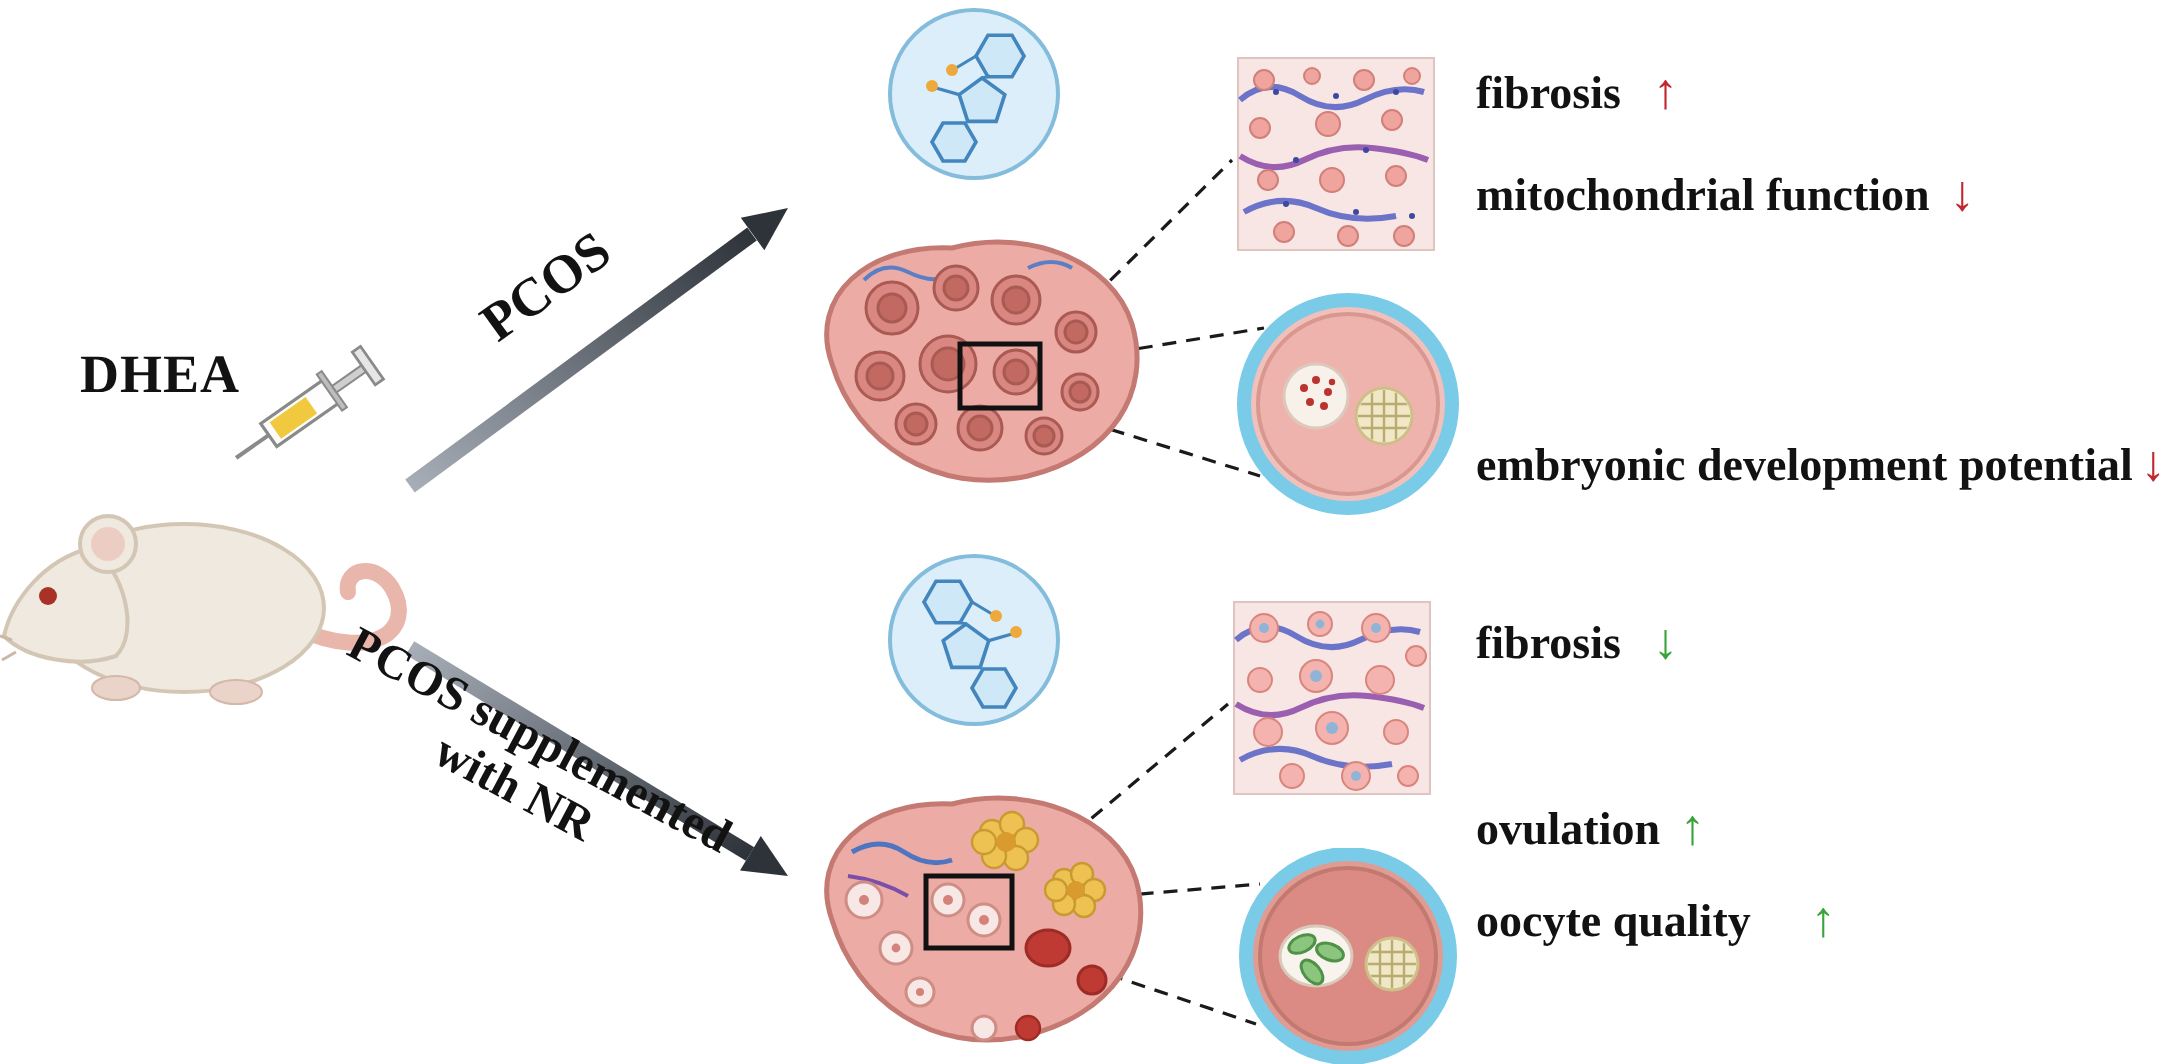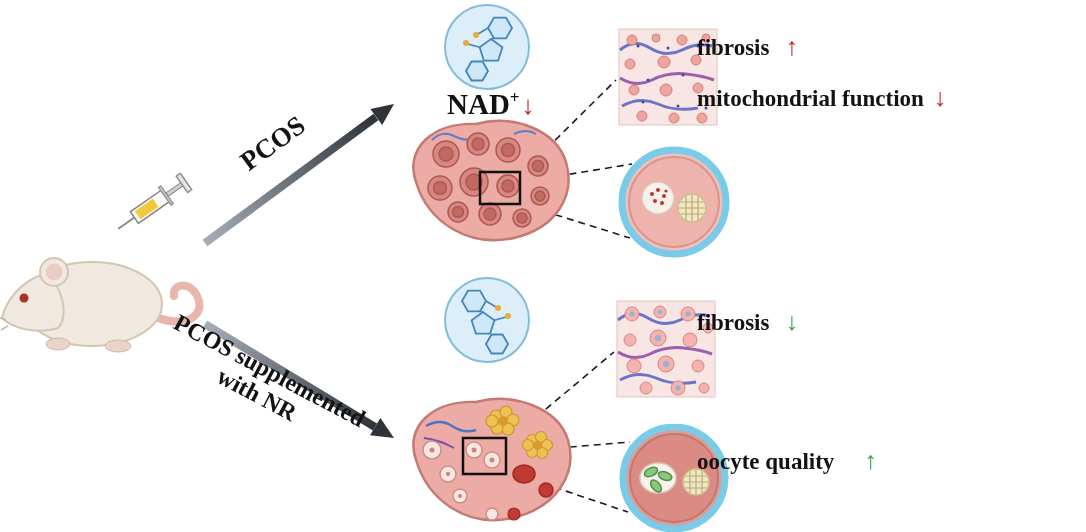--- a/index.html
+++ b/index.html
@@ -39,21 +39,21 @@
   }
   .nad {
     font-size: 29px; font-weight: 700; white-space: nowrap;
   }
   .nad sup { font-size: 17px; }
   .nad .dir { font-size: 26px; margin-left: 2px; font-weight: 700; }
   .nad-top { left: 447px; top: 88px; }
   .nad-bottom { left: 447px; top: 362px; }
 
   .outcome {
-    position: absolute; left: 697px;
+    position: absolute; left: 738px;
     font-size: 23px; font-weight: 700; white-space: nowrap; text-align: center;
   }
   .outcome .dir { font-size: 25px; margin-left: 10px; font-weight: 700; }
   .outcome .dir.gap { margin-left: 30px; }
   .outcome .dir.gap-sm { margin-left: 16px; }
 
   .red   { color: var(--red, #c1272d); }
   .green { color: var(--green, #3aa43c); }
 </style>
 </head>
@@ -103,20 +103,21 @@
       <path d="M45 38 C 22 44, 6 64, 2 82 C 14 94, 40 98, 58 92 C 70 80, 62 48, 45 38 Z" fill="#f0e9df" stroke="#d4c6b4" stroke-width="2"></path>
       <circle cx="54" cy="36" r="14" fill="#f0e9df" stroke="#d4c6b4" stroke-width="2"></circle>
       <circle cx="54" cy="36" r="8.5" fill="#eccdc4"></circle>
       <circle cx="24" cy="62" r="4.5" fill="#a93226"></circle>
       <path d="M6 84 L 0 82 M8 90 L 1 94" stroke="#c9b9a6" stroke-width="1.5" fill="none"></path>
       <ellipse cx="58" cy="108" rx="12" ry="6" fill="#ead3c9" stroke="#d4b8aa"></ellipse>
       <ellipse cx="118" cy="110" rx="13" ry="6" fill="#ead3c9" stroke="#d4b8aa"></ellipse>
     </svg>
   </div>
 
+  <div class="abs dhea">DHEA</div>
 
   <div class="abs syringe">
     <svg width="92" height="26" viewBox="0 0 92 26">
       <line x1="0" y1="13" x2="20" y2="13" stroke="#8a8a8a" stroke-width="2"></line>
       <rect x="20" y="6" width="38" height="14" fill="#fdfdfd" stroke="#8a8a8a" stroke-width="1.6"></rect>
       <rect x="24" y="8" width="22" height="10" fill="#f0c93f"></rect>
       <rect x="57" y="2" width="3" height="22" fill="#bdbdbd" stroke="#8a8a8a" stroke-width="1"></rect>
       <rect x="60" y="11" width="18" height="4" fill="#cfcfcf" stroke="#8a8a8a" stroke-width="1"></rect>
       <rect x="78" y="3" width="5" height="20" fill="#e6e6e6" stroke="#8a8a8a" stroke-width="1.4"></rect>
     </svg>
@@ -135,23 +136,20 @@
       <polygon points="48,36 59.4,44.3 55.1,57.7 40.9,57.7 36.6,44.3" fill="#cfe8f7" stroke="#4286bd" stroke-width="1.8"></polygon>
       <polygon points="45,68 39.5,77.5 28.5,77.5 23,68 28.5,58.5 39.5,58.5" fill="#cfe8f7" stroke="#4286bd" stroke-width="1.8"></polygon>
       <line x1="45" y1="25" x2="35" y2="31" stroke="#4286bd" stroke-width="1.6"></line>
       <line x1="36.6" y1="44.3" x2="25" y2="41" stroke="#4286bd" stroke-width="1.6"></line>
       <line x1="48" y1="36" x2="52" y2="35" stroke="#4286bd" stroke-width="1.6"></line>
       <circle cx="33" cy="32" r="3" fill="#eda93c"></circle>
       <circle cx="23" cy="40" r="3" fill="#eda93c"></circle>
     </svg>
   </div>
 
-  <div class="abs nad nad-top">
-    <span>NAD</span><sup>+</sup><span class="dir red">↓</span>
-  </div>
 
   <div class="abs" style="left:396px;top:110px">
     <svg width="182" height="138" viewBox="0 0 182 138">
       <path d="M20 72 C 8 38, 38 12, 80 14 C 118 4, 160 20, 170 52 C 180 86, 160 118, 118 128 C 72 138, 32 112, 20 72 Z" fill="#ecaba4" stroke="#c47a72" stroke-width="2.5"></path>
       <path d="M36 30 q 10 -10 22 -4 t 20 2" stroke="#5b7fc4" stroke-width="2" fill="none"></path>
       <path d="M118 24 q 12 -6 22 0" stroke="#5b7fc4" stroke-width="2" fill="none"></path>
       <g stroke="#a85a53" stroke-width="1.5">
         <circle cx="50" cy="44" r="13" fill="#d98780"></circle>
           <circle cx="50" cy="44" r="7" fill="#c26a62"></circle>
         <circle cx="82" cy="34" r="11" fill="#d98780"></circle>
@@ -242,20 +240,23 @@
       </g>
     </svg>
   </div>
 
   <div class="outcome" style="top:33px">
     <span>fibrosis</span><span class="dir red gap-sm">↑</span>
   </div>
   <div class="outcome" style="top:84px">
     <span>mitochondrial function</span><span class="dir red">↓</span>
   </div>
+  <div class="outcome" style="top:219px">
+    <span>embryonic development potential</span><span class="dir red" style="margin-left:4px">↓</span>
+  </div>
 
   <div class="abs" style="left:443px;top:276px;transform:scaleX(-1)">
     <svg width="88" height="88" viewBox="0 0 88 88">
       <circle cx="44" cy="44" r="42" fill="#dbeef9" stroke="#84bcdc" stroke-width="2"></circle>
       <polygon points="69,25 63,35.4 51,35.4 45,25 51,14.6 63,14.6" fill="#cfe8f7" stroke="#4286bd" stroke-width="1.8"></polygon>
       <polygon points="48,36 59.4,44.3 55.1,57.7 40.9,57.7 36.6,44.3" fill="#cfe8f7" stroke="#4286bd" stroke-width="1.8"></polygon>
       <polygon points="45,68 39.5,77.5 28.5,77.5 23,68 28.5,58.5 39.5,58.5" fill="#cfe8f7" stroke="#4286bd" stroke-width="1.8"></polygon>
       <line x1="45" y1="25" x2="35" y2="31" stroke="#4286bd" stroke-width="1.6"></line>
       <line x1="36.6" y1="44.3" x2="25" y2="41" stroke="#4286bd" stroke-width="1.6"></line>
       <line x1="48" y1="36" x2="52" y2="35" stroke="#4286bd" stroke-width="1.6"></line>
@@ -366,17 +367,20 @@
         <line x1="64" y1="52" x2="92" y2="52"></line>
           <line x1="64" y1="58" x2="92" y2="58"></line>
           <line x1="64" y1="64" x2="92" y2="64"></line>
       </g>
     </svg>
   </div>
 
   <div class="outcome" style="top:308px">
     <span>fibrosis</span><span class="dir green gap-sm">↓</span>
   </div>
+  <div class="outcome" style="top:401px">
+    <span>ovulation</span><span class="dir green">↑</span>
+  </div>
   <div class="outcome" style="top:447px">
     <span>oocyte quality</span><span class="dir green gap">↑</span>
   </div>
 
 </div>
 
 </body></html>

